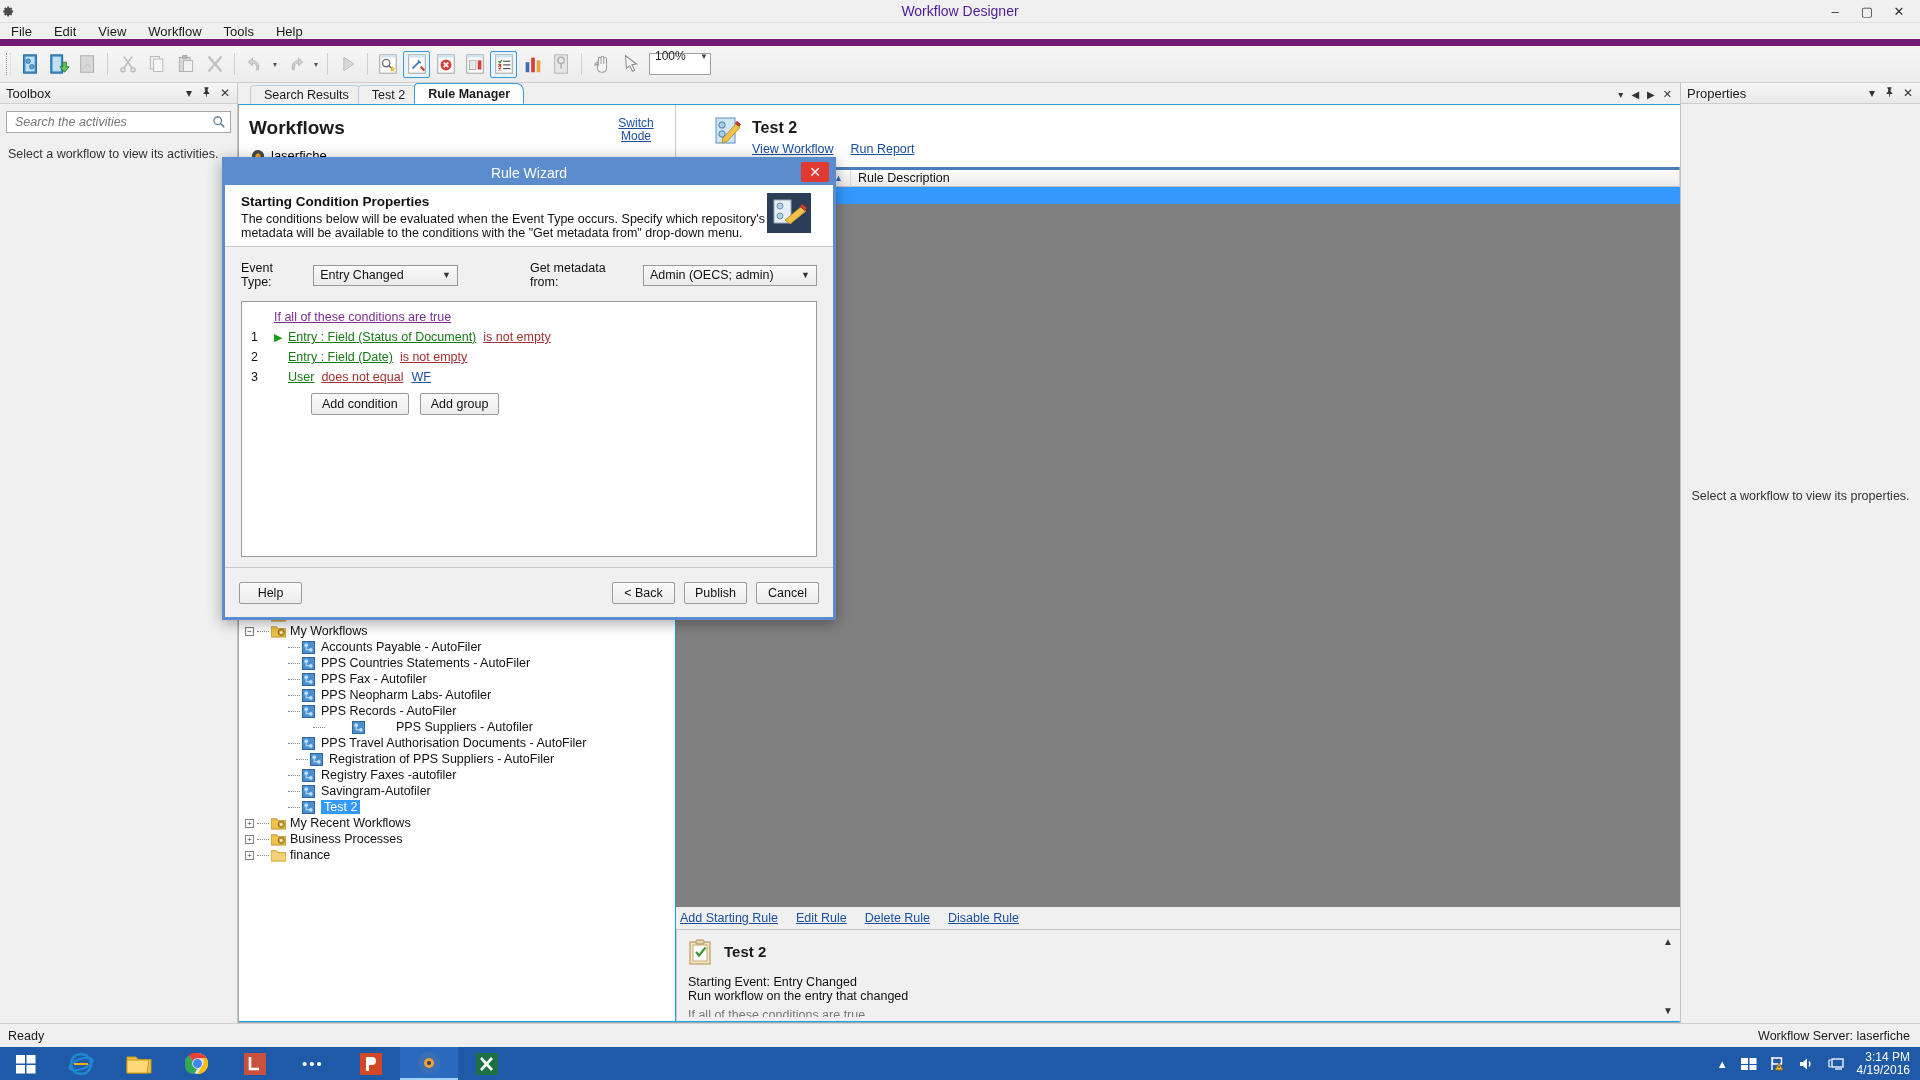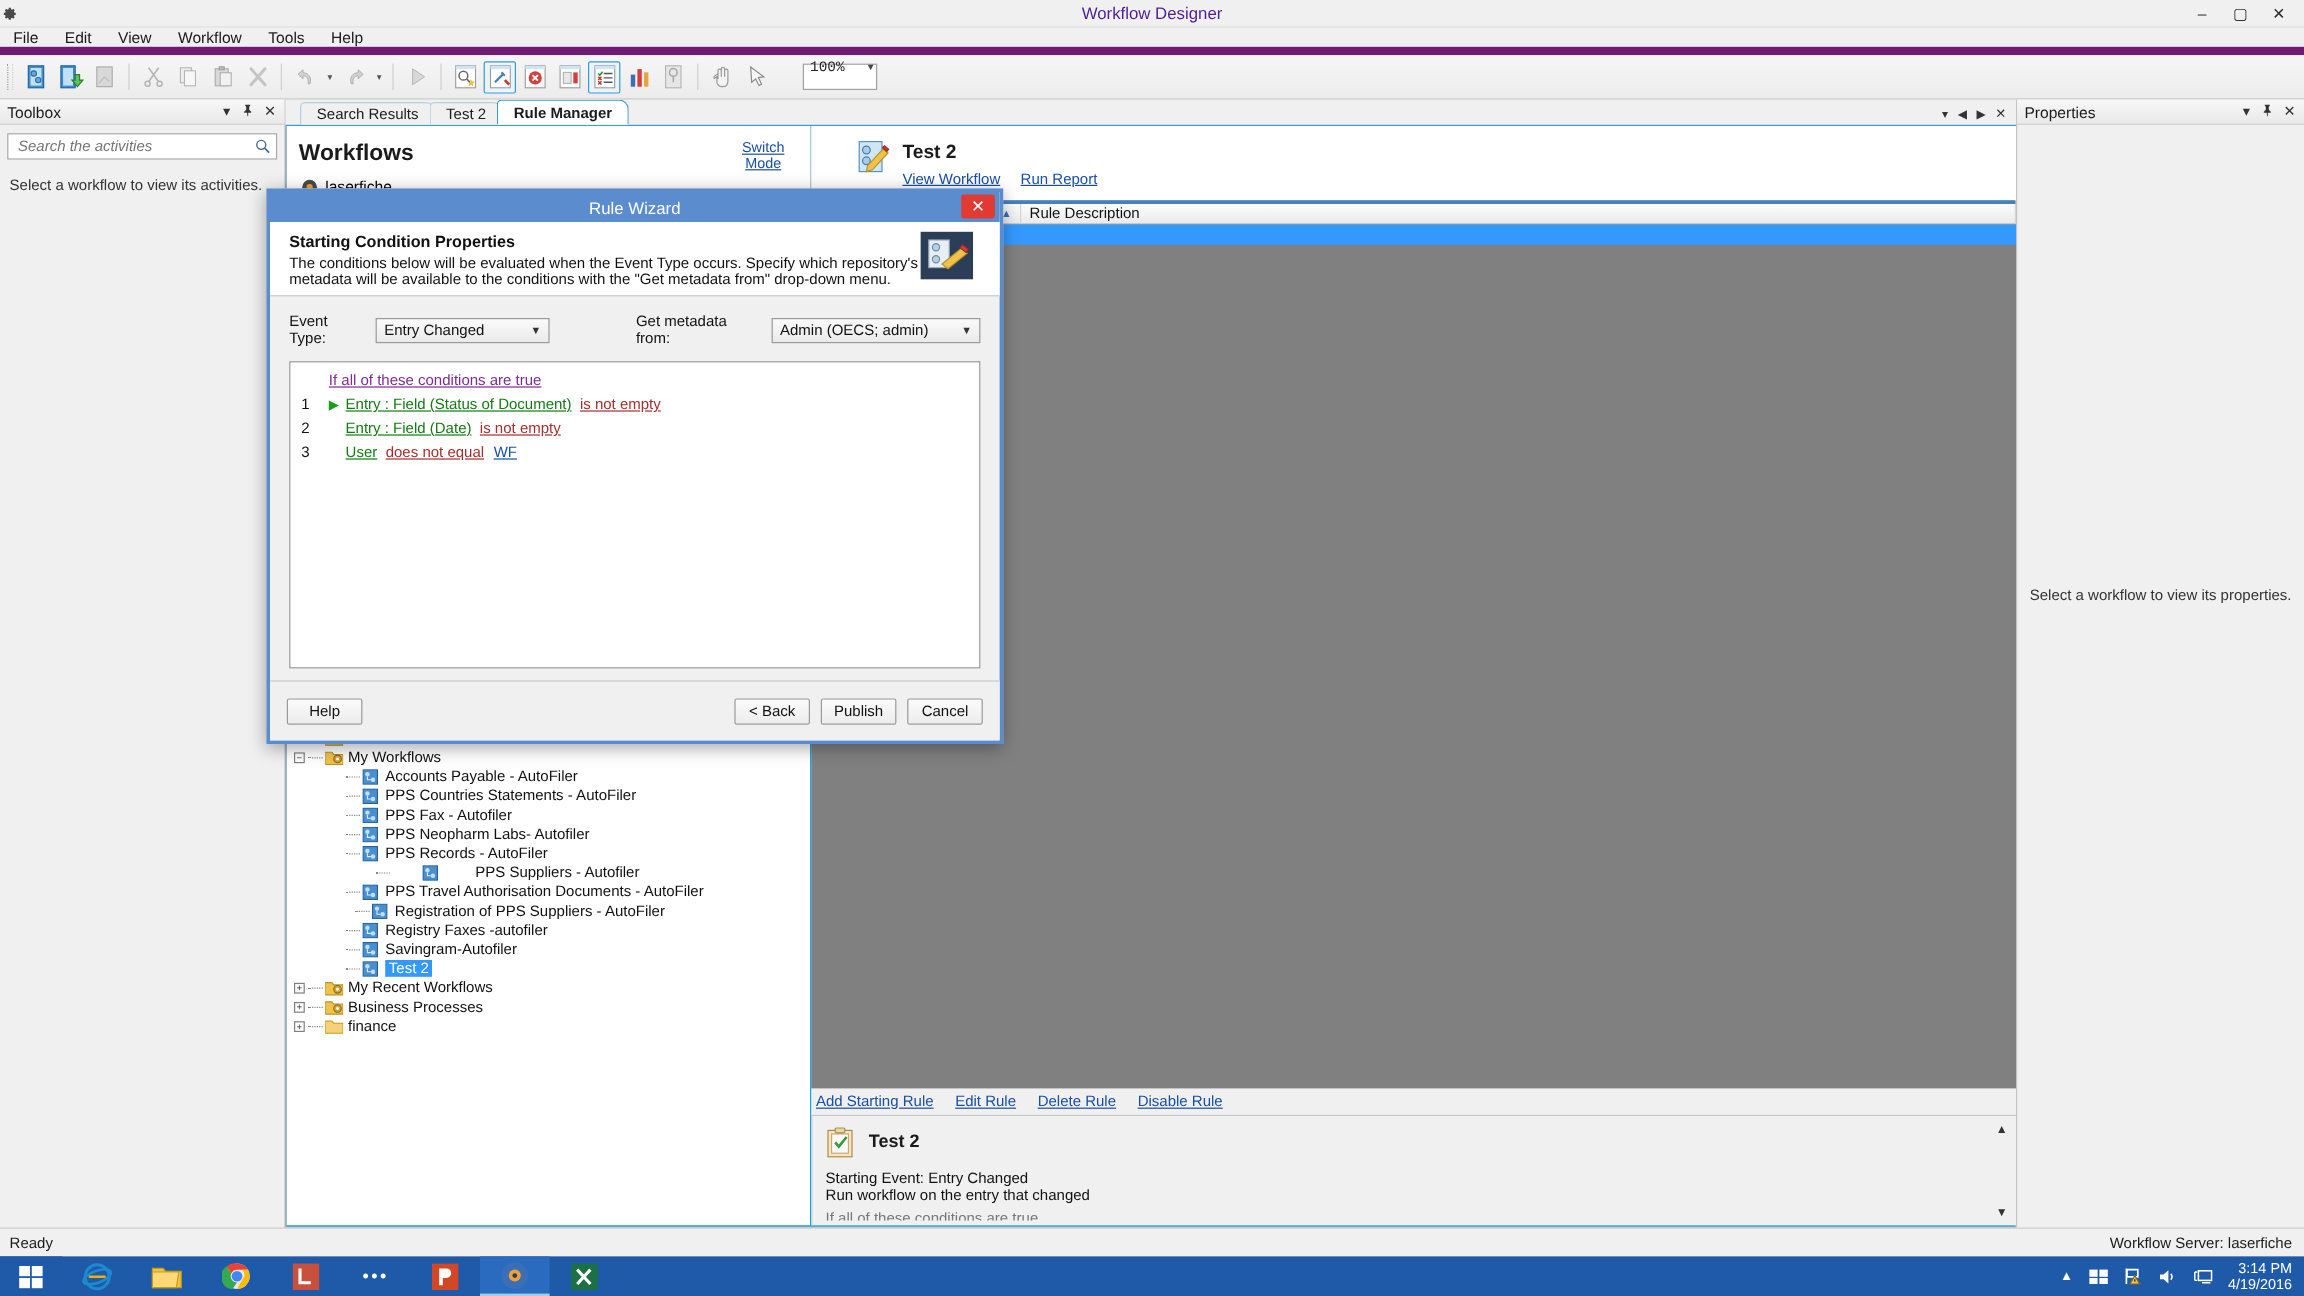--- a/index.html
+++ b/index.html
@@ -42,21 +42,21 @@
     border-bottom:1px solid #cfcfcf;
     display:flex; align-items:center; padding-left:6px;
   }
   .grip { width:5px; height:22px; border-left:1px dotted #9a9a9a; border-right:1px dotted #cfcfcf; margin-right:4px;}
   .tbtn { width:27px; height:27px; display:flex; align-items:center; justify-content:center; margin:0 1px; border-radius:2px;}
   .tbtn.active { border:1px solid #3c98d8; background:#eaf4fd; }
   .tsep { width:1px; height:22px; background:#cfcfcf; margin:0 5px; }
   .zoombox {
     width:62px; height:22px; background:#fff; border:1px solid #a0a0a0;
     display:flex; align-items:center; justify-content:space-between;
-    font-size:12px; padding:0 2px 16px 5px; margin-left:24px; color:#222;font-family:Liberation Mono, monospace;
+    font-size:12px; padding:0 2px 16px 5px; margin-left:4px; color:#222;
   }
   .zoombox .arr { font-size:8px; color:#444; }
 
   
   .toolbox {
     position:absolute; left:0; top:83px; width:238px; height:940px;
     background:#f0f0f0; border-right:1px solid #c4c4c4;
   }
   .panel-hdr {
     height:21px; display:flex; align-items:center;
@@ -820,20 +820,24 @@
       </div>
 
       <div class="cond-row">
         <span class="cond-num">3</span>
         <span class="cond-arrow"></span>
         <span class="c-green">User</span>
         <span class="c-red" style="margin-left:7px">does not equal</span>
         <span class="c-blue" style="margin-left:8px">WF</span>
       </div>
 
+      <div class="cond-btns">
+        <div class="btn">Add condition</div>
+        <div class="btn">Add group</div>
+      </div>
     </div>
 
     <div class="m-chk">
       <span class="chkbox"></span>
       <span>Run workflow on the entry's folder (instead of the entry itself)</span>
     </div>
   </div>
 
   <div class="m-foot">
     <div class="btn btn-w">Help</div>

